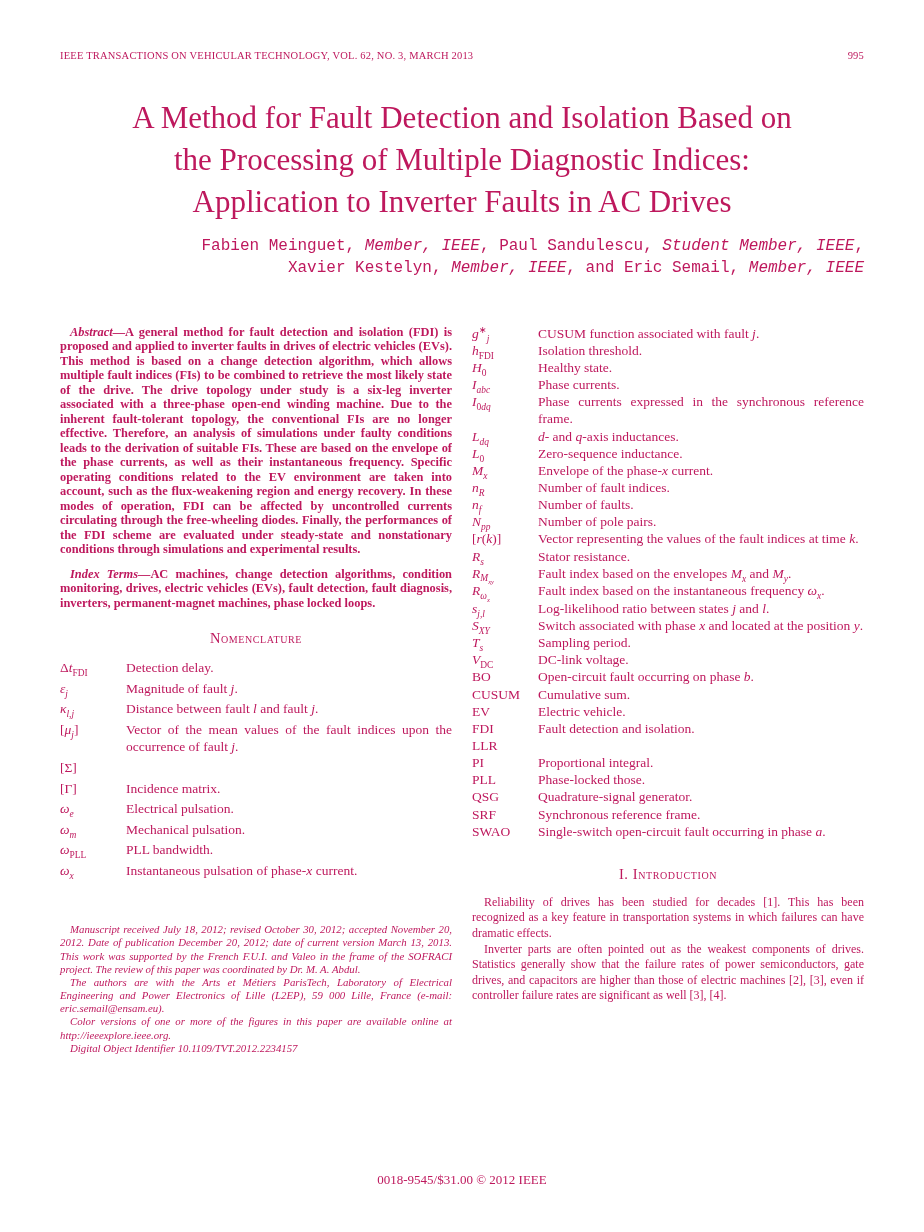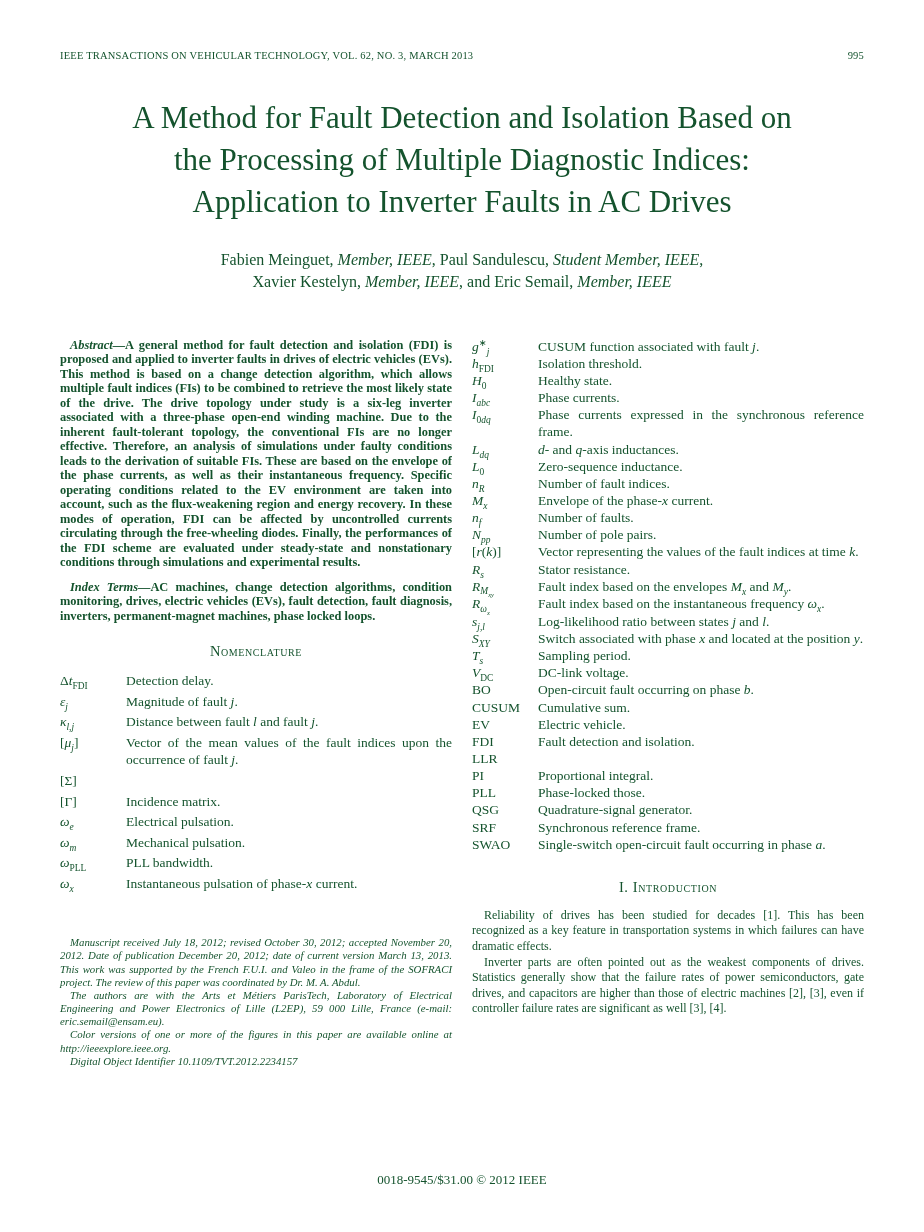--- a/index.html
+++ b/index.html
@@ -1,29 +1,29 @@
 <!DOCTYPE html>
 <html><head>
 <meta charset="utf-8">
 <style>
   * { margin:0; padding:0; box-sizing:border-box; }
   html,body { background:#ffffff; }
   .page {
     width:924px; height:1232px; margin:0 auto; position:relative;
-    background:#ffffff; color:#14532d;
+    background:#ffffff; color:#be185d;
     font-family:"Liberation Serif", serif;
     padding:50px 60px 0; overflow:hidden;
   }
   .running-header {
     display:flex; justify-content:space-between; align-items:baseline;
     font-size:10.5px; letter-spacing:0.2px;
   }
   .title { font-weight:normal; margin-top:36px; font-size:31px; line-height:1.36; text-align:center; }
   .title-line { white-space:nowrap; }
-  .authors { margin-top:26px; text-align:center; font-size:16px; line-height:1.32; }
+  .authors { margin-top:13px; text-align:right; font-size:16px; line-height:1.32;font-family:Liberation Mono, monospace; }
   .columns { display:flex; gap:20px; margin-top:46px; }
   .col { width:392px; flex:none; }
   .abstract, .index-terms {
     font-weight:bold; font-size:12.4px; line-height:1.17; text-align:justify; text-indent:10px;
   }
   .index-terms { margin-top:10px; }
   .lead { font-style:italic; }
   .section-heading {
     font-weight:normal; font-variant:small-caps; font-size:14.5px;
     text-align:center; letter-spacing:0.6px; margin:20px 0 12px;
@@ -166,30 +166,30 @@
     <span class="nom-sym"><i>L</i><sub><i>dq</i></sub></span>
     <span class="nom-def"><i>d</i>- and <i>q</i>-axis inductances.</span>
   </div>
 
   <div class="nom-entry">
     <span class="nom-sym"><i>L</i><sub>0</sub></span>
     <span class="nom-def">Zero-sequence inductance.</span>
   </div>
 
   <div class="nom-entry">
+    <span class="nom-sym"><i>M</i><sub><i>x</i></sub></span>
+    <span class="nom-def">Envelope of the phase-<i>x</i> current.</span>
+  </div>
+
+  <div class="nom-entry">
     <span class="nom-sym"><i>n</i><sub><i>R</i></sub></span>
     <span class="nom-def">Number of fault indices.</span>
   </div>
 
   <div class="nom-entry">
-    <span class="nom-sym"><i>M</i><sub><i>x</i></sub></span>
-    <span class="nom-def">Envelope of the phase-<i>x</i> current.</span>
-  </div>
-
-  <div class="nom-entry">
     <span class="nom-sym"><i>n</i><sub><i>f</i></sub></span>
     <span class="nom-def">Number of faults.</span>
   </div>
 
   <div class="nom-entry">
     <span class="nom-sym"><i>N</i><sub><i>pp</i></sub></span>
     <span class="nom-def">Number of pole pairs.</span>
   </div>
 
   <div class="nom-entry">

